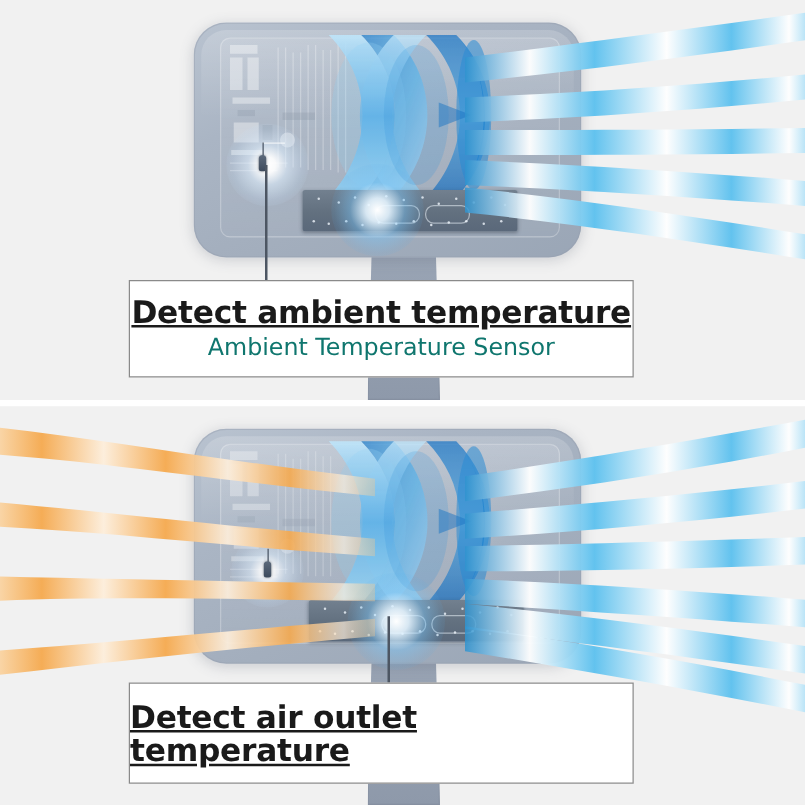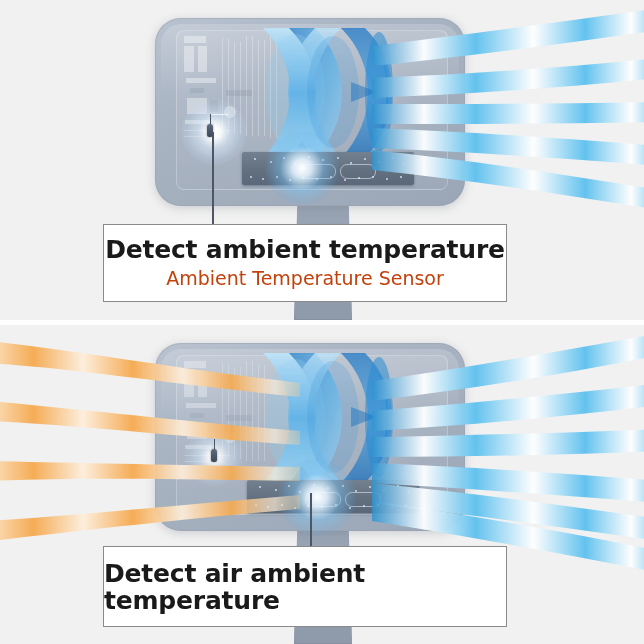--- a/index.html
+++ b/index.html
@@ -54,22 +54,22 @@
     background:linear-gradient(180deg,#5d6a7b,#3d4a5c);box-shadow:0 0 2px rgba(40,50,62,.6);}
   .sensor .lead{position:absolute;width:1px;background:#4a5565;}
   .sensor .arm{position:absolute;height:1px;background:rgba(255,255,255,.7);}
 
   
   .pointer{position:absolute;width:2px;background:#4d5663;}
 
   
   .caption{position:absolute;background:#ffffff;border:1px solid #8a8a8a;
     display:flex;flex-direction:column;align-items:center;justify-content:center;}
-  .cap-title{font-size:25px;font-weight:700;color:#1a1a1a;letter-spacing:-.2px;line-height:1.08;}
-  .cap-sub{font-size:19px;font-weight:400;color:#c2410c;line-height:1.15;margin-top:5px;}
+  .cap-title{font-size:25px;font-weight:700;color:#1a1a1a;letter-spacing:-.2px;line-height:1.08;text-decoration:underline;}
+  .cap-sub{font-size:19px;font-weight:400;color:#0f766e;line-height:1.15;margin-top:5px;}
 
   
   .flow{position:absolute;inset:0;pointer-events:none;}
   .flow svg{position:absolute;left:0;top:0;overflow:visible;}
   .panel-gap{position:absolute;left:0;width:644px;background:#ffffff;}
 </style>
 </head>
 <body>
 
 <div class="stage">
@@ -335,19 +335,19 @@
             <path d="M372,86 C470,78 560,70 660,58 L660,80 C560,92 470,100 372,106 Z"></path>
             <path d="M372,112 C470,110 560,108 660,104 L660,126 C560,130 470,132 372,132 Z"></path>
             <path d="M372,138 C470,142 560,148 660,156 L660,178 C560,170 470,164 372,158 Z"></path>
             <path d="M372,158 C470,168 560,180 660,194 L660,216 C560,202 470,190 372,178 Z"></path>
             <path d="M372,176 C470,190 560,206 660,226 L660,248 C560,228 470,212 372,196 Z"></path>
           </g>
         </svg>
       </div>
 
       <div class="caption" style="left:103px;top:221px;width:402px;height:79px;">
-        <div class="cap-title">Detect air ambient temperature</div>
+        <div class="cap-title">Detect air outlet temperature</div>
       </div>
 
     </div>
   </div>
 
 </div>
 
 </body></html>

